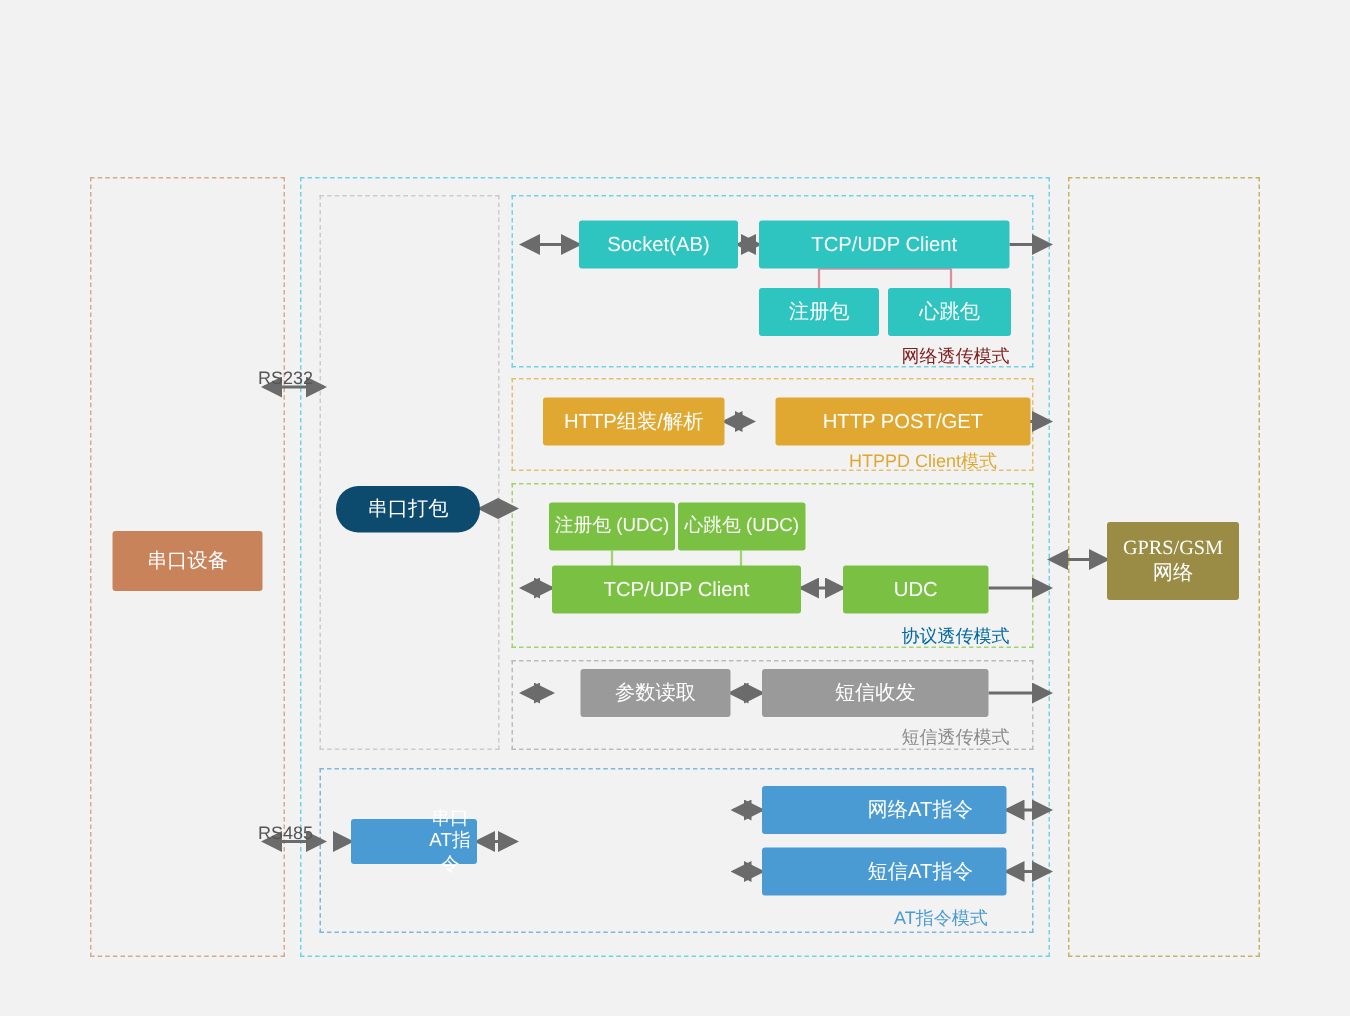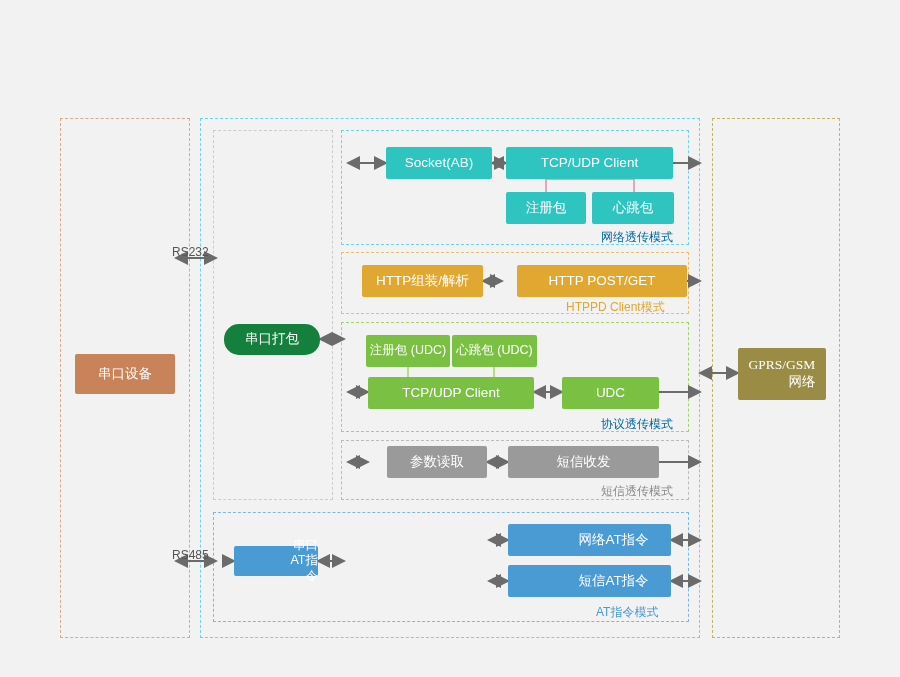--- a/index.html
+++ b/index.html
@@ -22,21 +22,21 @@
   }
   .box {
     position: absolute;
     box-sizing: border-box;
     display: flex;
     align-items: center;
     justify-content: center;
     color: #ffffff;
     font-size: 13.5px;
     border-radius: 2px;
-    text-align: right;
+    text-align: center;
     line-height: 1.25;
   }
   .dashed {
     position: absolute;
     box-sizing: border-box;
     border: 1px dashed #cccccc;
   }
   .caption {
     position: absolute;
     font-size: 12px;
@@ -50,21 +50,21 @@
     pointer-events: none;
   }
   .label {
     position: absolute;
     font-size: 12px;
     color: #555555;
     white-space: nowrap;
   }
   
   .c-teal   { background: #2ec4c0; }
-  .c-purple { background: #15803d; border-radius: 15px; }
+  .c-purple { background: #0c4a6e; border-radius: 15px; }
   .c-orange { background: #e0a830; }
   .c-green  { background: #7ac143; }
   .c-grey   { background: #9a9a9a; }
   .c-blue   { background: #4a9ad4; padding-left: 48px; }
   .c-brown  { background: #c8835a; }
   .c-olive  { background: #9a8c45; font-family: Liberation Serif, serif; }
 </style>
 </head>
 <body>
 
@@ -146,21 +146,21 @@
 网络</div>
 
   <div class="box c-purple" style="left:224px; top:324px; width:96px; height:31px;">串口打包</div>
 
   <div class="box c-blue" style="left:234px; top:546px; width:84px; height:30px; font-size:12.5px;">串口AT指令</div>
 
   <div class="box c-teal" style="left:386px; top:147px; width:106px; height:32px;">Socket(AB)</div>
   <div class="box c-teal" style="left:506px; top:147px; width:167px; height:32px;">TCP/UDP Client</div>
   <div class="box c-teal" style="left:506px; top:192px; width:80px; height:32px;">注册包</div>
   <div class="box c-teal" style="left:592px; top:192px; width:82px; height:32px;">心跳包</div>
-  <div class="caption" style="left:601px; top:229px; color:#0369a1;">网络透传模式</div>
+  <div class="caption" style="left:601px; top:229px; color:#7f1d1d;">网络透传模式</div>
 
   <div class="box c-orange" style="left:362px; top:265px; width:121px; height:32px;">HTTP组装/解析</div>
   <div class="box c-orange" style="left:502px; top:265px; width:170px; height:32px;margin-left:15px;">HTTP POST/GET</div>
   <div class="caption" style="left:566px; top:299px; color:#e0a830;">HTPPD Client模式</div>
 
   <div class="box c-green" style="left:366px; top:335px; width:84px; height:32px; font-size:12.5px;">注册包 (UDC)</div>
   <div class="box c-green" style="left:452px; top:335px; width:85px; height:32px; font-size:12.5px;">心跳包 (UDC)</div>
   <div class="box c-green" style="left:368px; top:377px; width:166px; height:32px;">TCP/UDP Client</div>
   <div class="box c-green" style="left:562px; top:377px; width:97px; height:32px;">UDC</div>
   <div class="caption" style="left:601px; top:416px; color:#0369a1;">协议透传模式</div>

